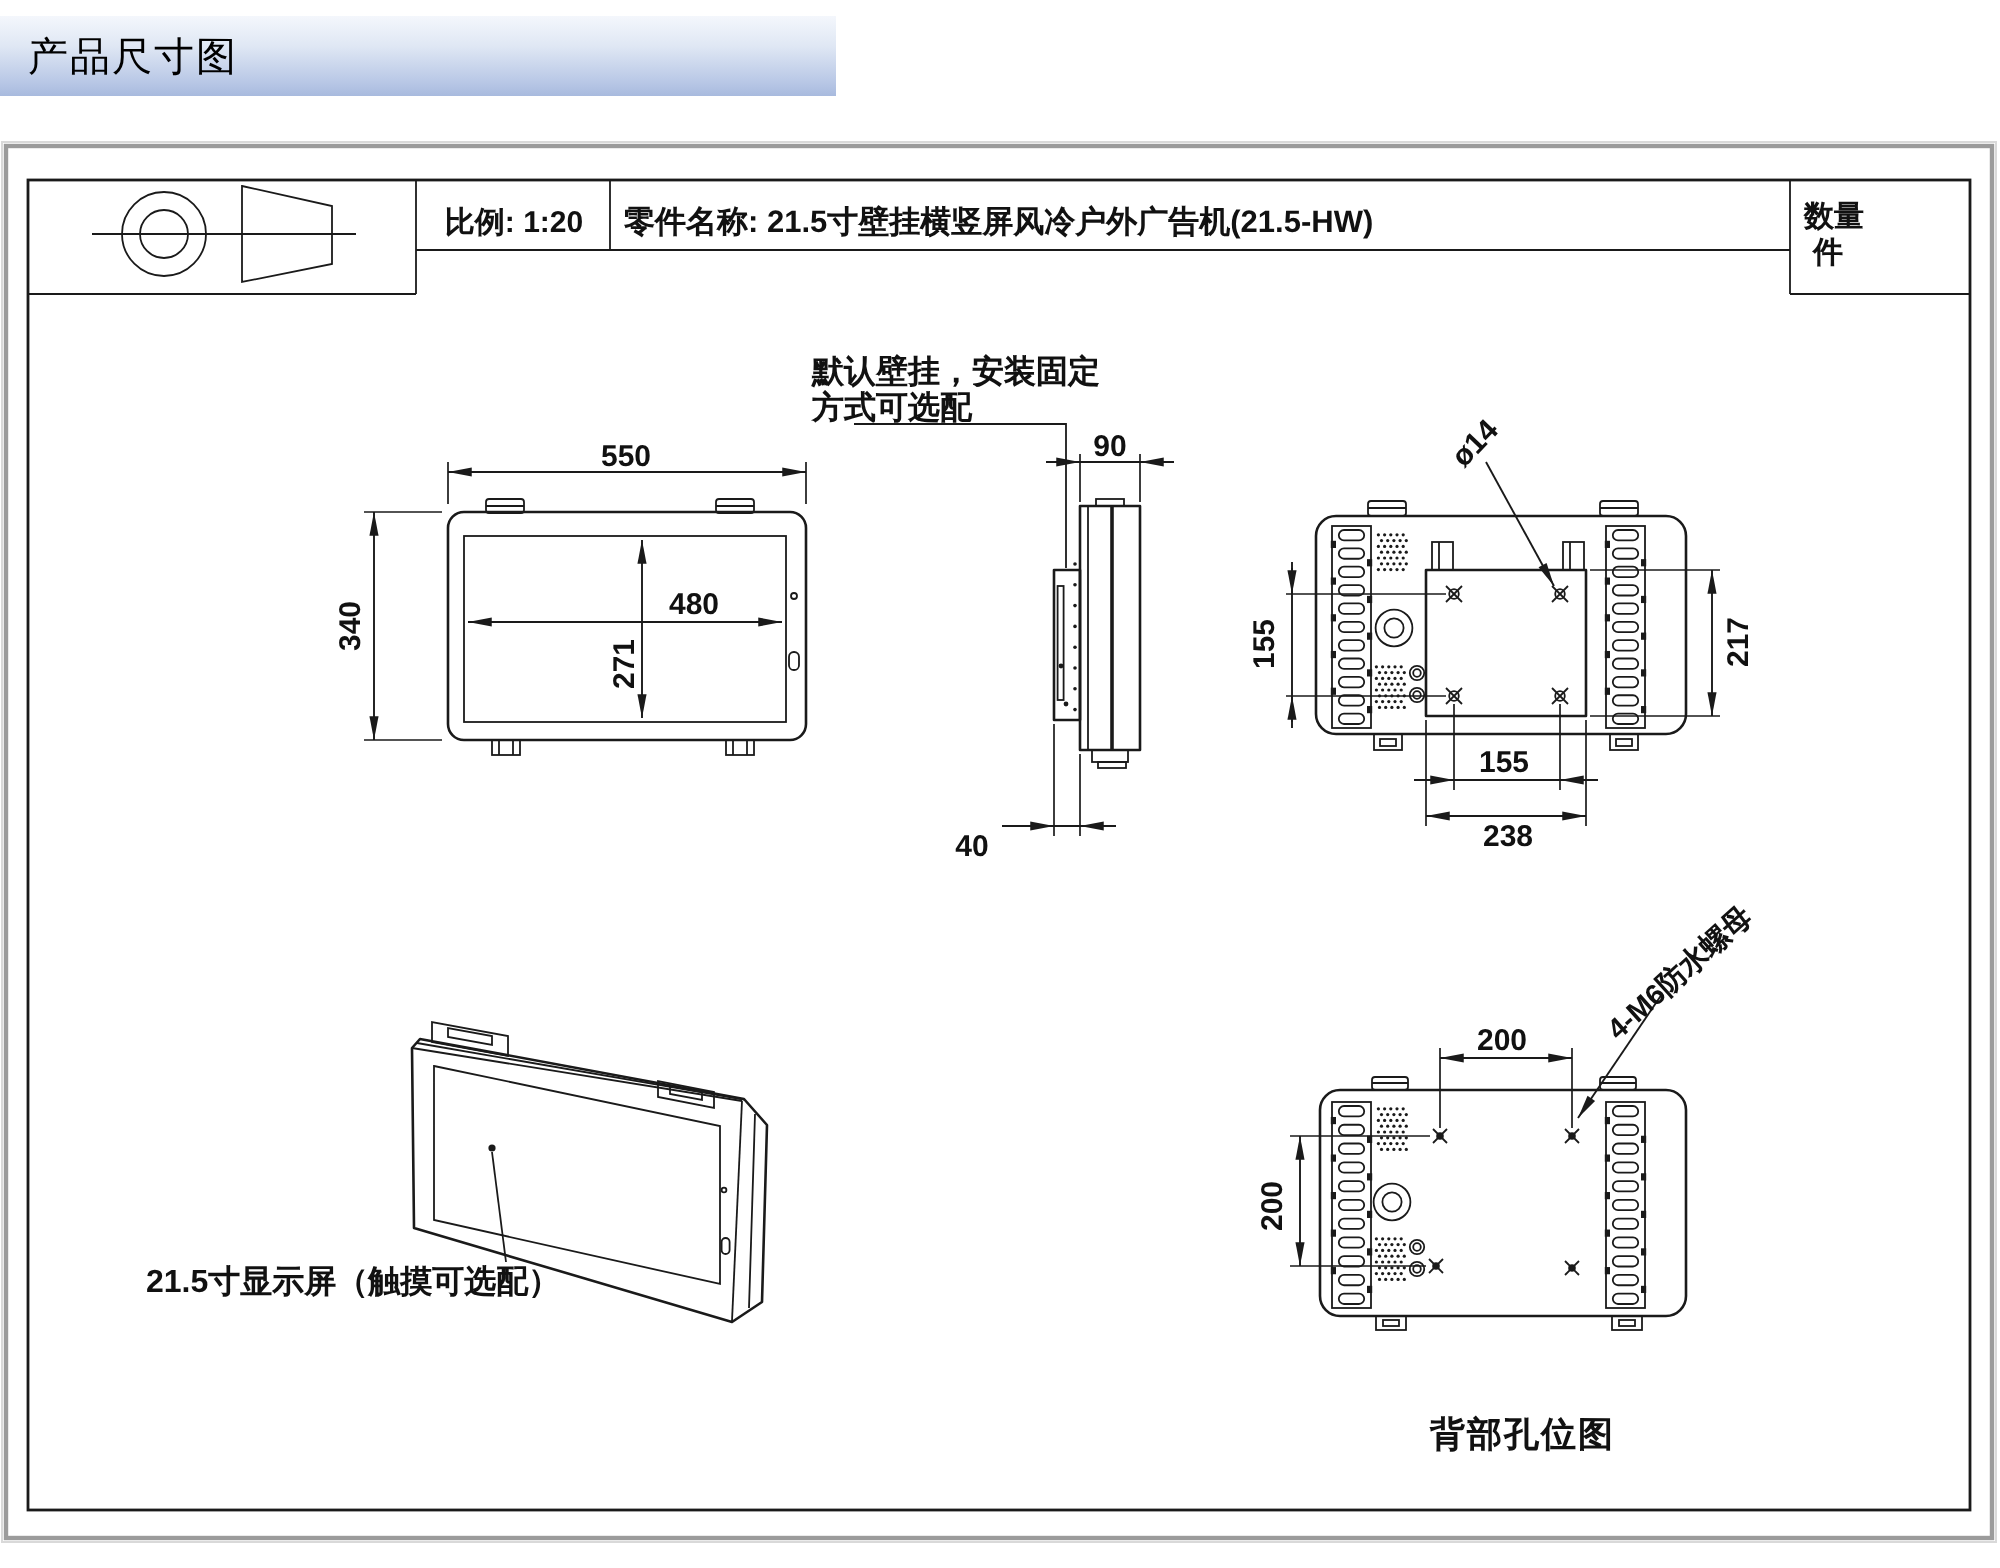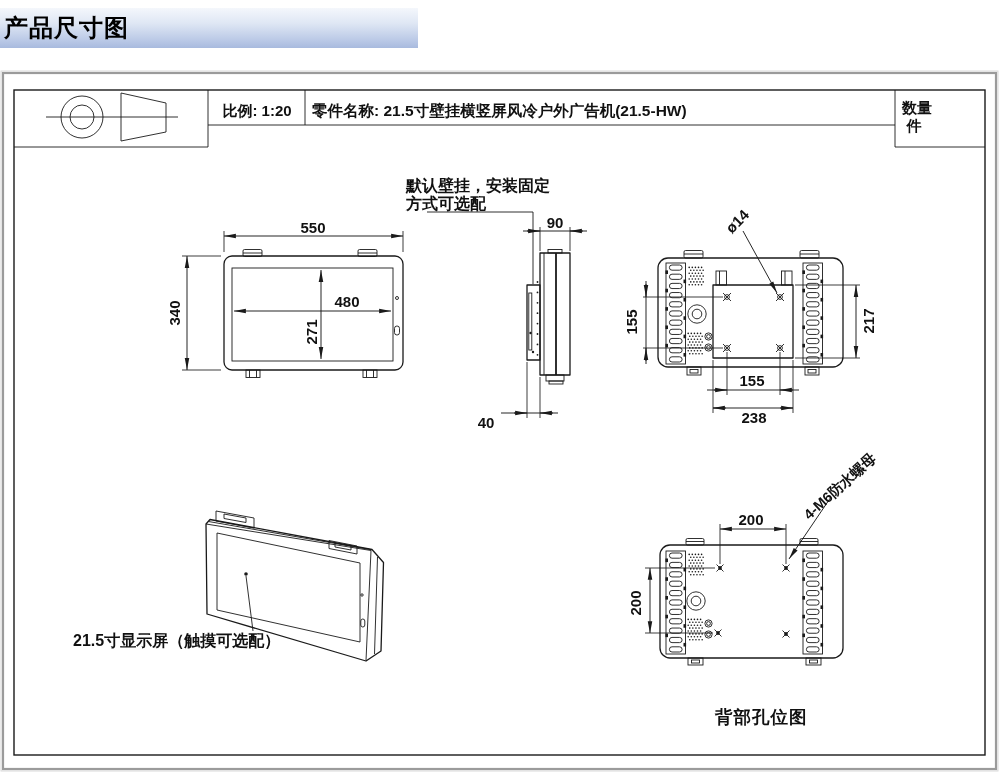--- a/index.html
+++ b/index.html
@@ -2,21 +2,21 @@
 <html><head>
 <meta charset="utf-8">
 <style>
   html,body{margin:0;padding:0;background:#fff;}
   body{width:1000px;height:784px;position:relative;font-family:"Liberation Sans","DejaVu Sans",sans-serif;}
   .header-bar{
     position:absolute;left:0;top:8px;width:418px;height:40px;
     background:linear-gradient(to bottom,#f4f7fc 0%,#dfe7f4 38%,#b9c8e6 82%,#a8bade 100%);
     display:flex;align-items:center;
   }
-  .header-bar span{font-size:24px;font-weight:bold;color:#000;padding-left:4px;letter-spacing:1px;}
+  .header-bar span{font-size:20px;font-weight:normal;color:#000;padding-left:14px;letter-spacing:1px;}
   svg{position:absolute;left:0;top:0;}
   .t{fill:none;stroke:#1a1a1a;stroke-width:0.9;}
   .m{fill:none;stroke:#1a1a1a;stroke-width:1.3;stroke-linejoin:round;}
   .f{fill:#1a1a1a;stroke:none;}
   .w{fill:#fff;stroke:#1a1a1a;stroke-width:0.9;}
   .ext{fill:none;stroke:#1a1a1a;stroke-width:0.85;}
   .dl{fill:none;stroke:#1a1a1a;stroke-width:0.95;}
   .dt{font:bold 15px "Liberation Sans","DejaVu Sans",sans-serif;fill:#111;}
   .ct{font:bold 16px "Liberation Sans","DejaVu Sans",sans-serif;fill:#111;}
   .tb{font:bold 15px "Liberation Sans","DejaVu Sans",sans-serif;fill:#111;}

